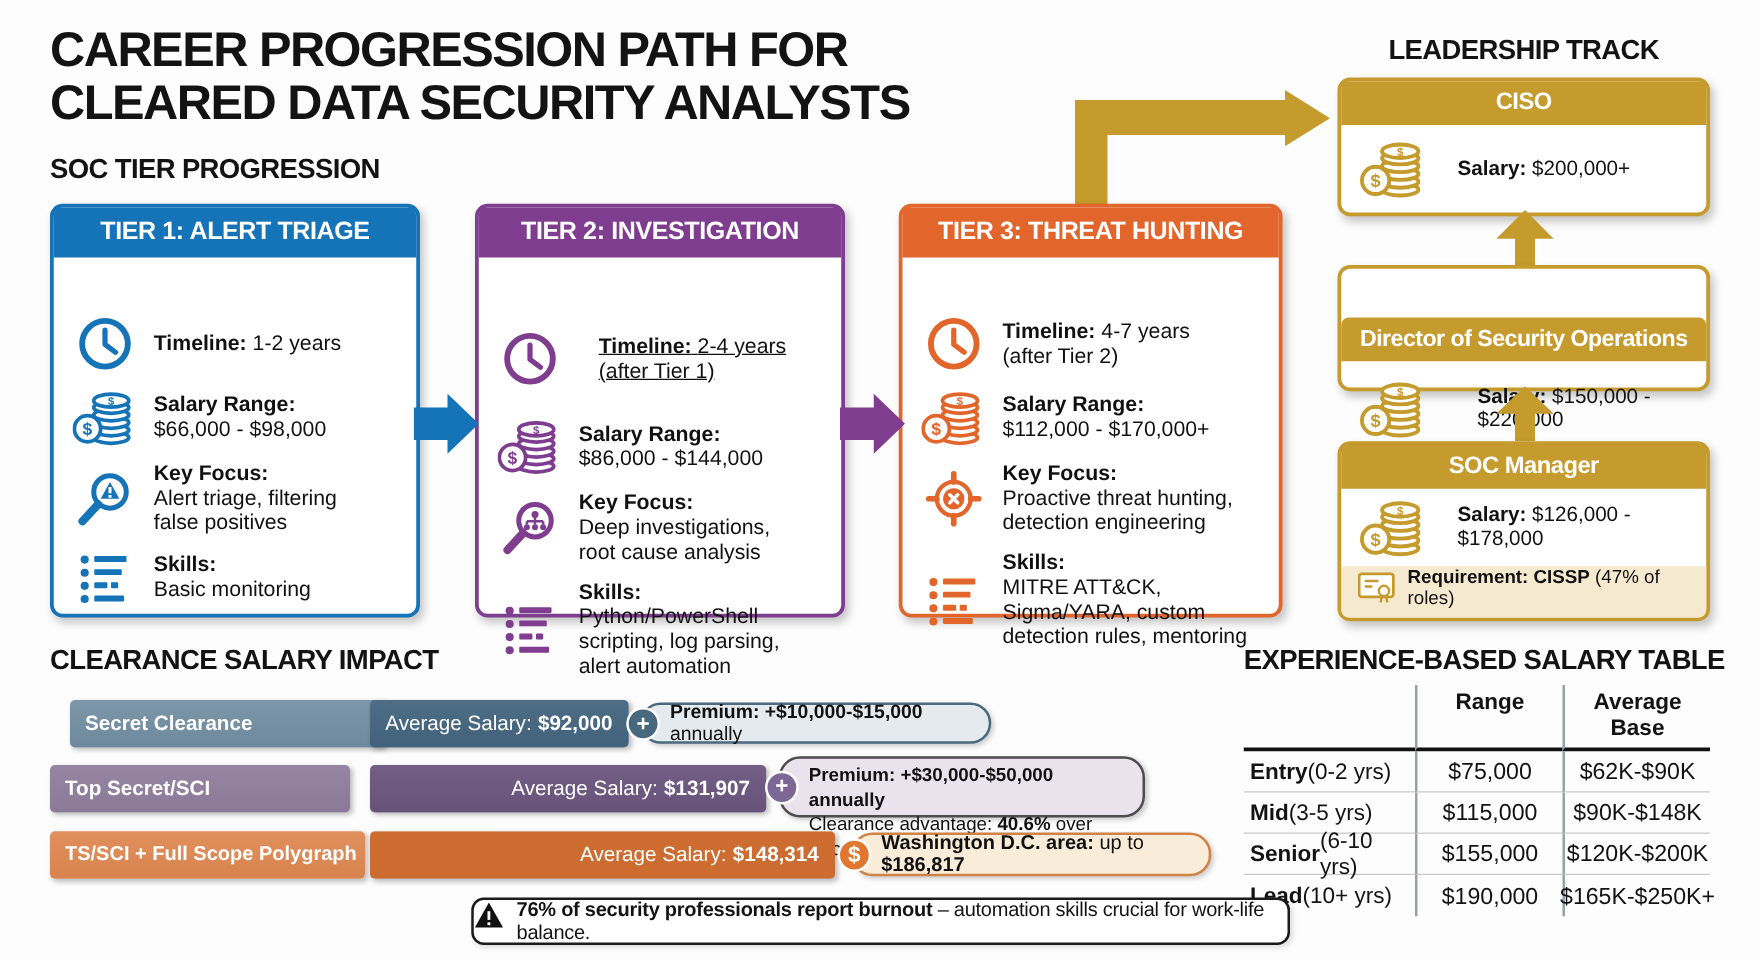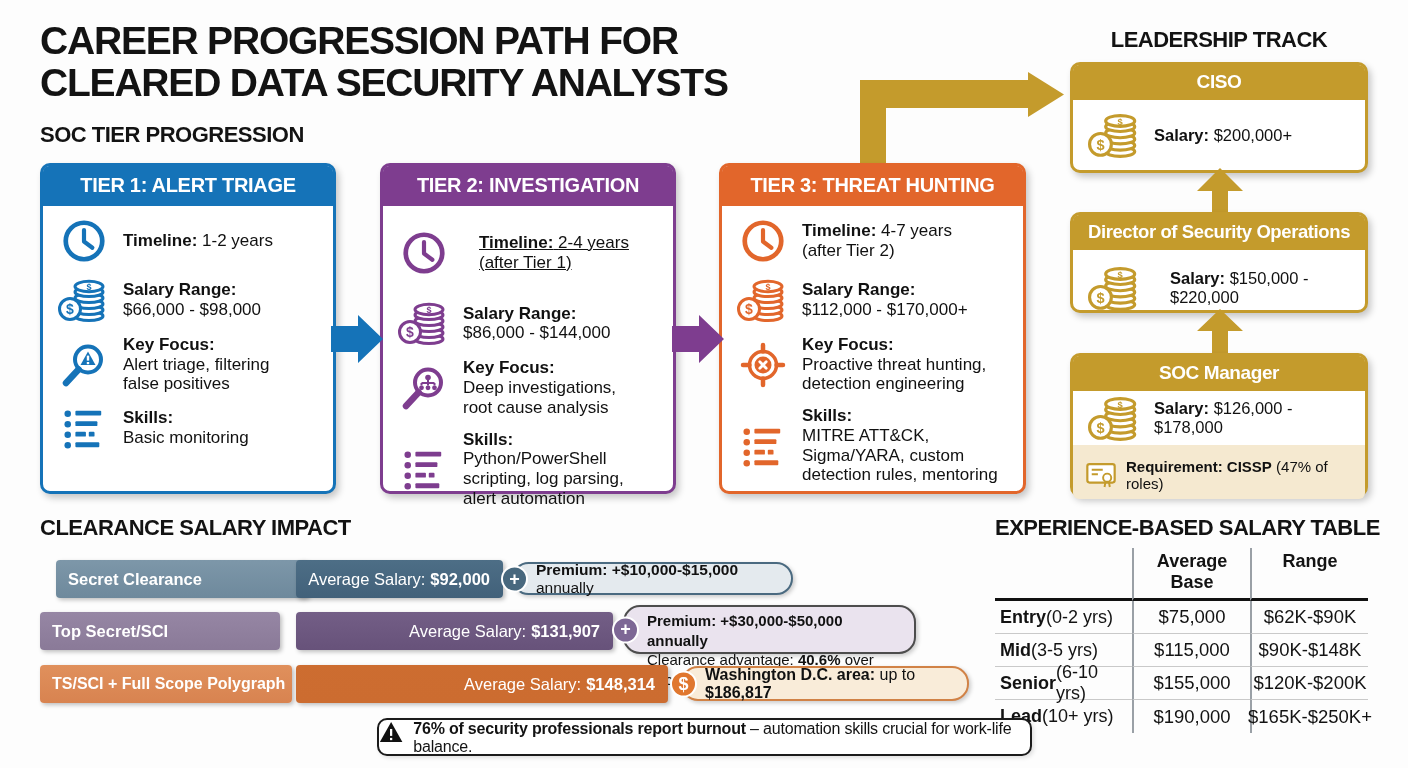--- a/index.html
+++ b/index.html
@@ -12,41 +12,41 @@
   .main-title{position:absolute;left:40px;top:20px;font-size:39px;line-height:42px;
               font-weight:bold;letter-spacing:-1.2px;color:#131313;}
   .sec-head{position:absolute;font-size:22px;font-weight:bold;letter-spacing:-0.5px;color:#131313;}
   #soc-head{left:40px;top:122px;}
   #lead-head{left:1070px;top:27px;width:298px;text-align:center;}
   #clear-head{left:40px;top:515px;}
   #table-head{left:995px;top:515px;}
 
   
   .tier{position:absolute;top:163px;height:331px;border:3px solid var(--c);border-radius:10px;
-        background:#fff;box-shadow:3px 4px 7px rgba(0,0,0,.22);display:flex;flex-direction:column;box-sizing:border-box;}
+        background:#fff;box-shadow:3px 4px 7px rgba(0,0,0,.22);display:flex;flex-direction:column;box-sizing:border-box;gap:34px;}
   .tier-head{background:var(--c);color:#fff;font-size:20px;font-weight:bold;text-align:center;
              padding:8px 0 9px;border-radius:6px 6px 0 0;letter-spacing:-0.3px;}
   .tier-body{flex:1;display:flex;flex-direction:column;gap:12px;padding:11px 10px 8px 15px;}
   .trow{display:flex;align-items:center;gap:13px;}
   .icn{flex:0 0 52px;display:flex;justify-content:center;color:var(--c);}
   .txt{font-size:17px;line-height:1.16;color:#111;}
   .blk{display:block;}
 
   
   .arrow{position:absolute;}
 
   
   .lead{position:absolute;left:1070px;width:298px;border:3px solid #c49b2c;border-radius:10px;
         background:#fff;box-shadow:3px 4px 7px rgba(0,0,0,.22);display:flex;flex-direction:column;box-sizing:border-box;}
   .lead-head{background:#c49b2c;color:#fff;font-weight:bold;font-size:19px;text-align:center;
              padding:6px 2px 7px;border-radius:6px 6px 0 0;letter-spacing:-0.4px;white-space:nowrap;}
-  .lead-body{flex:1;display:flex;align-items:center;gap:12px;padding:3px 8px 3px 15px;
+  .lead-body{flex:1;display:flex;align-items:center;gap:24px;padding:3px 8px 3px 15px;
              font-size:16.5px;color:#111;}
   .lead-body .icn{flex:0 0 54px;color:#c49b2c;}
-  .req{display:flex;align-items:center;gap:10px;background:#f5e9d0;padding:13px 8px 7px 13px;
+  .req{display:flex;align-items:center;gap:10px;background:#f5e9d0;padding:0 8px 7px 13px;
        border-radius:0 0 6px 6px;font-size:15px;color:#111;}
   .req .icn{flex:0 0 30px;color:#c49b2c;}
 
   
   .cl-left{position:absolute;height:38px;color:#fff;font-weight:bold;font-size:16.5px;
            display:flex;align-items:center;padding-left:12px;border-radius:4px;box-sizing:border-box;
            box-shadow:2px 2px 4px rgba(0,0,0,.25);}
   .cl-right{position:absolute;height:38px;color:#fff;font-size:16.5px;display:flex;align-items:center;
             justify-content:flex-end;padding-right:13px;border-radius:4px;box-sizing:border-box;
             box-shadow:2px 2px 4px rgba(0,0,0,.25);}
@@ -306,21 +306,21 @@
         </span>
       <p style="margin:0;"><b>Salary:</b> <span>$200,000+</span></p>
     </div>
   </section>
 
   <svg class="arrow" style="left:1197px;top:168px;" width="46" height="45" viewBox="0 0 46 45">
     <polygon points="23,0 46,23 31,23 31,45 15,45 15,23 0,23" fill="#c49b2c"></polygon>
   </svg>
 
   <section class="lead" style="top:212px;height:101px;">
-    <header class="lead-head" style="font-size:18.5px;">Director of Security Operations</header>
+    <header class="lead-head" style="font-size:18.5px;margin-top:39px;">Director of Security Operations</header>
     <div class="lead-body">
       <span class="icn">
           <svg width="54" height="48" viewBox="0 0 52 46">
             <use href="#ic-coins"></use>
           </svg>
         </span>
       <p style="margin:16px;"><b>Salary:</b> <span>$150,000 - $220,000</span></p>
     </div>
   </section>
 
@@ -374,22 +374,22 @@
     <span>Average Salary:</span>
       <b>$148,314</b>
   </div>
   <div class="pill" id="pill3">
     <span class="badge">$</span>
     <span><b>Washington D.C. area:</b><span> up to </span><b>$186,817</b></span>
   </div>
 
   <div class="extable">
     <div class="th"></div>
+    <div class="th vline">Range</div>
     <div class="th vline">Average Base</div>
-    <div class="th vline">Range</div>
 
     <div class="td l rline">
         <b>Entry</b>
         <span> (0-2 yrs)</span>
       </div>
     <div class="td c vline rline">$75,000</div>
     <div class="td c vline rline">$62K-$90K</div>
 
     <div class="td l rline">
         <b>Mid</b>

